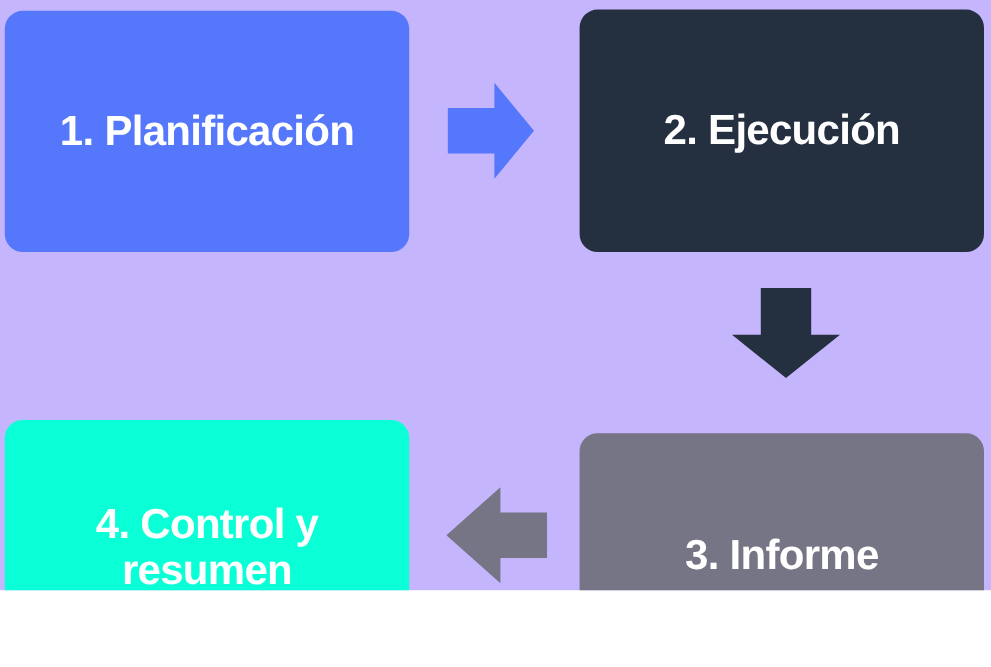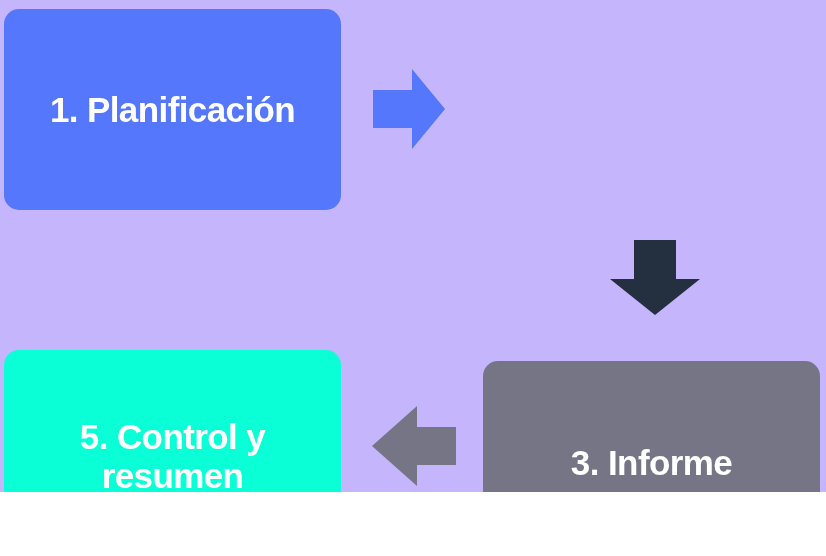--- a/index.html
+++ b/index.html
@@ -73,31 +73,34 @@
 <div id="canvas">
 
   <div class="node" id="node-planificacion">
     <span class="node-label">1. Planificación</span>
   </div>
 
   <svg class="arrow" id="arrow-right" viewBox="0 0 72 80" aria-hidden="true">
     <polygon points="0,21 39,21 39,0 72,40 39,80 39,59 0,59" fill="#5577fb"></polygon>
   </svg>
 
+  <div class="node" id="node-ejecucion">
+    <span class="node-label">2. Ejecución</span>
+  </div>
 
   <svg class="arrow" id="arrow-down" viewBox="0 0 90 75" aria-hidden="true">
     <polygon points="24,0 66,0 66,39 90,39 45,75 0,39 24,39" fill="#242f3f"></polygon>
   </svg>
 
   <div class="node" id="node-informe">
     <span class="node-label">3. Informe</span>
   </div>
 
   <svg class="arrow" id="arrow-left" viewBox="0 0 84 80" aria-hidden="true">
     <polygon points="84,21 45,21 45,0 0,40 45,80 45,59 84,59" fill="#757585"></polygon>
   </svg>
 
   <div class="node" id="node-control">
-    <span class="node-label">5. Control y
+    <span class="node-label">4. Control y
 resumen</span>
   </div>
 
 </div>
 
 </body></html>

